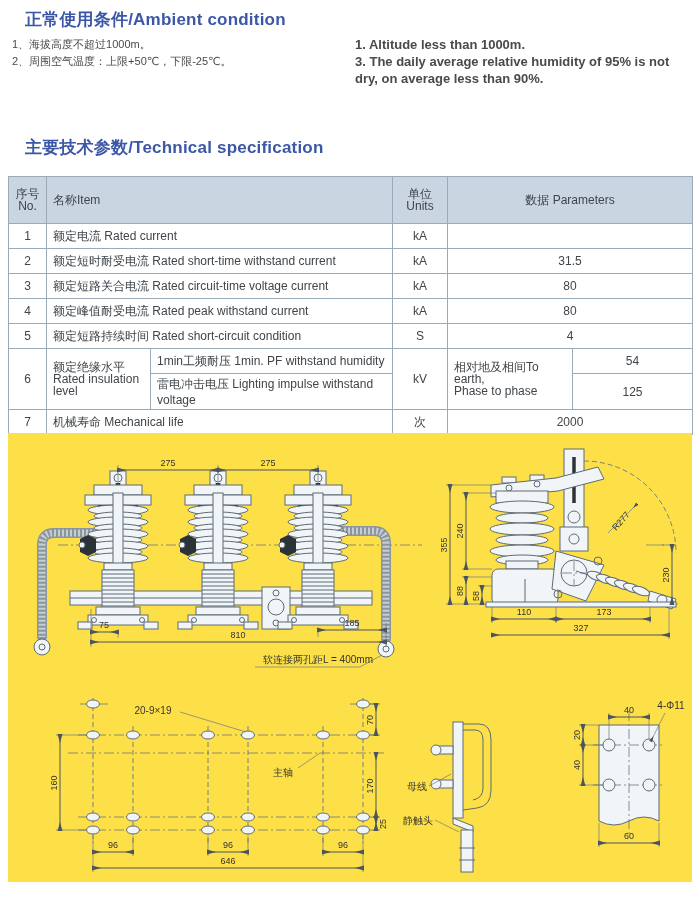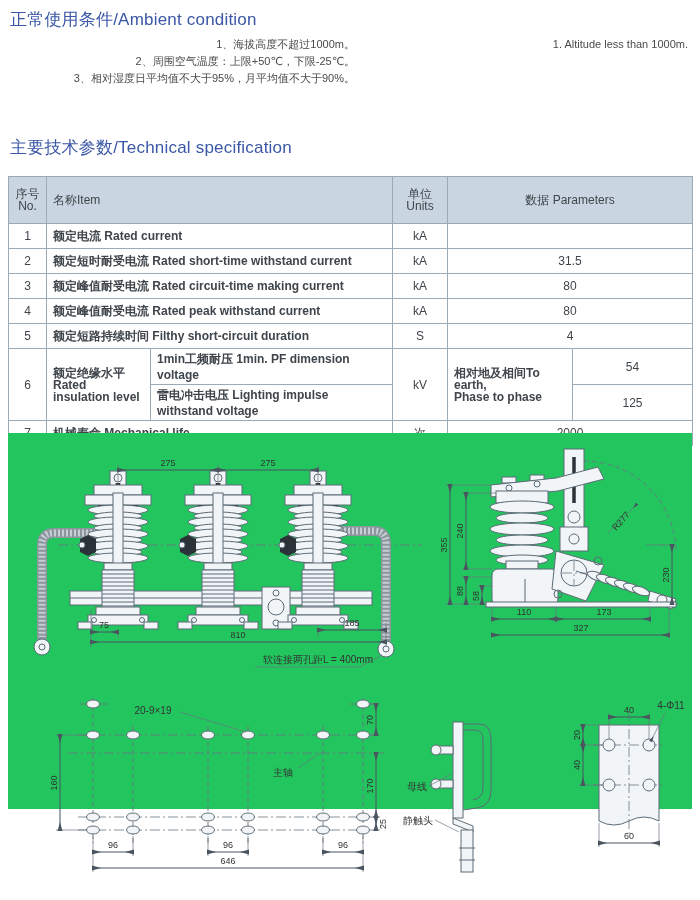--- a/index.html
+++ b/index.html
@@ -1,35 +1,35 @@
 <!DOCTYPE html>
 <html><head>
 <meta charset="utf-8">
 <style>
   html,body{margin:0;padding:0;background:#fff;}
   body{width:700px;height:900px;font-family:"Liberation Sans","DejaVu Sans",sans-serif;color:#3a3a3a;position:relative;overflow:hidden;}
   .page{position:relative;width:700px;height:900px;}
-  .sec-title{position:absolute;left:10px;margin:0;font-size:17px;font-weight:normal;color:#3b57a6;letter-spacing:.2px;}
+  .sec-title{position:absolute;left:25px;margin:0;font-size:17px;font-weight:bold;color:#3b57a6;letter-spacing:.2px;}
   
-  .amb-lists{position:absolute;left:12px;top:36px;width:676px;display:flex;text-align:right;}
+  .amb-lists{position:absolute;left:12px;top:36px;width:676px;display:flex;}
   .amb-col{list-style:none;margin:0;padding:0;}
   .amb-col.cn{width:343px;font-size:11px;line-height:17px;color:#4a4a4a;}
-  .amb-col.en{flex:1;font-size:11px;line-height:17px;color:#4a4a4a;}
+  .amb-col.en{flex:1;font-size:13px;line-height:17px;color:#4a4a4a;font-weight:bold;}
   
   table.spec{position:absolute;left:8px;top:176px;width:684px;border-collapse:collapse;table-layout:fixed;font-size:12px;color:#3f454a;}
   table.spec th,table.spec td{border:1px solid #9aaab6;padding:2px 6px;vertical-align:middle;background:#fff;}
   table.spec th{font-weight:normal;background:#c9d6e1;height:42px;}
   table.spec td{height:20px;}
   .c{text-align:center;}
-  .l{text-align:left;font-weight:bold;}
+  .l{text-align:left;}
   td.alt,th.hd{background:#c9d6e1;}
   td.shade{background:#dbe4ec;}
   .two-line span{display:block;line-height:12px;}
   
-  .panel{position:absolute;left:8px;top:433px;width:684px;height:376px;background:#22c55e;}
+  .panel{position:absolute;left:8px;top:433px;width:684px;height:449px;background:#fde047;}
   .panel svg{position:absolute;overflow:visible;}
   .ln{stroke:#5d6b76;stroke-width:1;fill:none;}
   .part{stroke:#5d6b76;stroke-width:1;fill:#f1f5f8;}
   .dark{fill:#2b3238;stroke:none;}
   .dim{stroke:#4a5560;stroke-width:1;fill:none;}
   .ext{stroke:#6b7682;stroke-width:.7;fill:none;}
   .cl{stroke:#6b7682;stroke-width:.8;fill:none;stroke-dasharray:10 3 2 3;}
   .dash{stroke:#6b7682;stroke-width:.9;fill:none;stroke-dasharray:5 3;}
   .dt{font-size:9px;fill:#333;}
   .dtc{font-size:10px;fill:#333;}
@@ -39,24 +39,24 @@
 </head>
 <body>
 
 <div class="page">
 
   <h2 class="sec-title" style="top:8px;">正常使用条件/Ambient condition</h2>
   <div class="amb-lists">
     <ul class="amb-col cn">
       <li>1、海拔高度不超过1000m。</li>
       <li>2、周围空气温度：上限+50℃，下限-25℃。</li>
-      <li>3、相对湿度日平均值不大于95%，月平均值不大于90%。</li>
     </ul>
     <ul class="amb-col en">
       <li>1. Altitude less than 1000m.</li>
+      <li>3. The daily average relative humidity of 95% is not dry, on average less than 90%.</li>
     </ul>
   </div>
 
   <h2 class="sec-title" style="top:136px;">主要技术参数/Technical specification</h2>
   <table class="spec">
     <colgroup>
         <col style="width:38px">
         <col style="width:104px">
         <col style="width:242px">
         <col style="width:55px">
@@ -83,43 +83,43 @@
       <td class="c" colspan="2"></td>
     </tr>
     <tr>
       <td class="c shade">2</td>
       <td class="l shade" colspan="2">额定短时耐受电流 Rated short-time withstand current</td>
       <td class="c shade">kA</td>
       <td class="c shade" colspan="2">31.5</td>
     </tr>
     <tr>
       <td class="c">3</td>
-      <td class="l" colspan="2">额定峰值耐受电流 Rated circuit-time making current</td>
+      <td class="l" colspan="2">额定短路关合电流 Rated circuit-time voltage current</td>
       <td class="c">kA</td>
       <td class="c" colspan="2">80</td>
     </tr>
     <tr>
       <td class="c shade">4</td>
       <td class="l shade" colspan="2">额定峰值耐受电流 Rated peak withstand current</td>
       <td class="c shade">kA</td>
       <td class="c shade" colspan="2">80</td>
     </tr>
     <tr>
       <td class="c">5</td>
-      <td class="l" colspan="2">额定短路持续时间 Filthy short-circuit duration</td>
+      <td class="l" colspan="2">额定短路持续时间 Rated short-circuit condition</td>
       <td class="c">S</td>
       <td class="c" colspan="2">4</td>
     </tr>
     <tr>
       <td class="c" rowspan="2">6</td>
       <td class="l two-line" rowspan="2">
             <span>额定绝缘水平</span>
             <span>Rated insulation level</span>
           </td>
-      <td class="l shade">1min工频耐压 1min. PF dimension voltage</td>
+      <td class="l shade">1min工频耐压 1min. PF withstand humidity</td>
       <td class="c" rowspan="2">kV</td>
       <td class="l two-line" rowspan="2">
             <span>相对地及相间To earth,</span>
             <span>Phase to phase</span>
           </td>
       <td class="c shade">54</td>
     </tr>
     <tr>
       <td class="l">雷电冲击电压 Lighting impulse withstand voltage</td>
       <td class="c">125</td>

